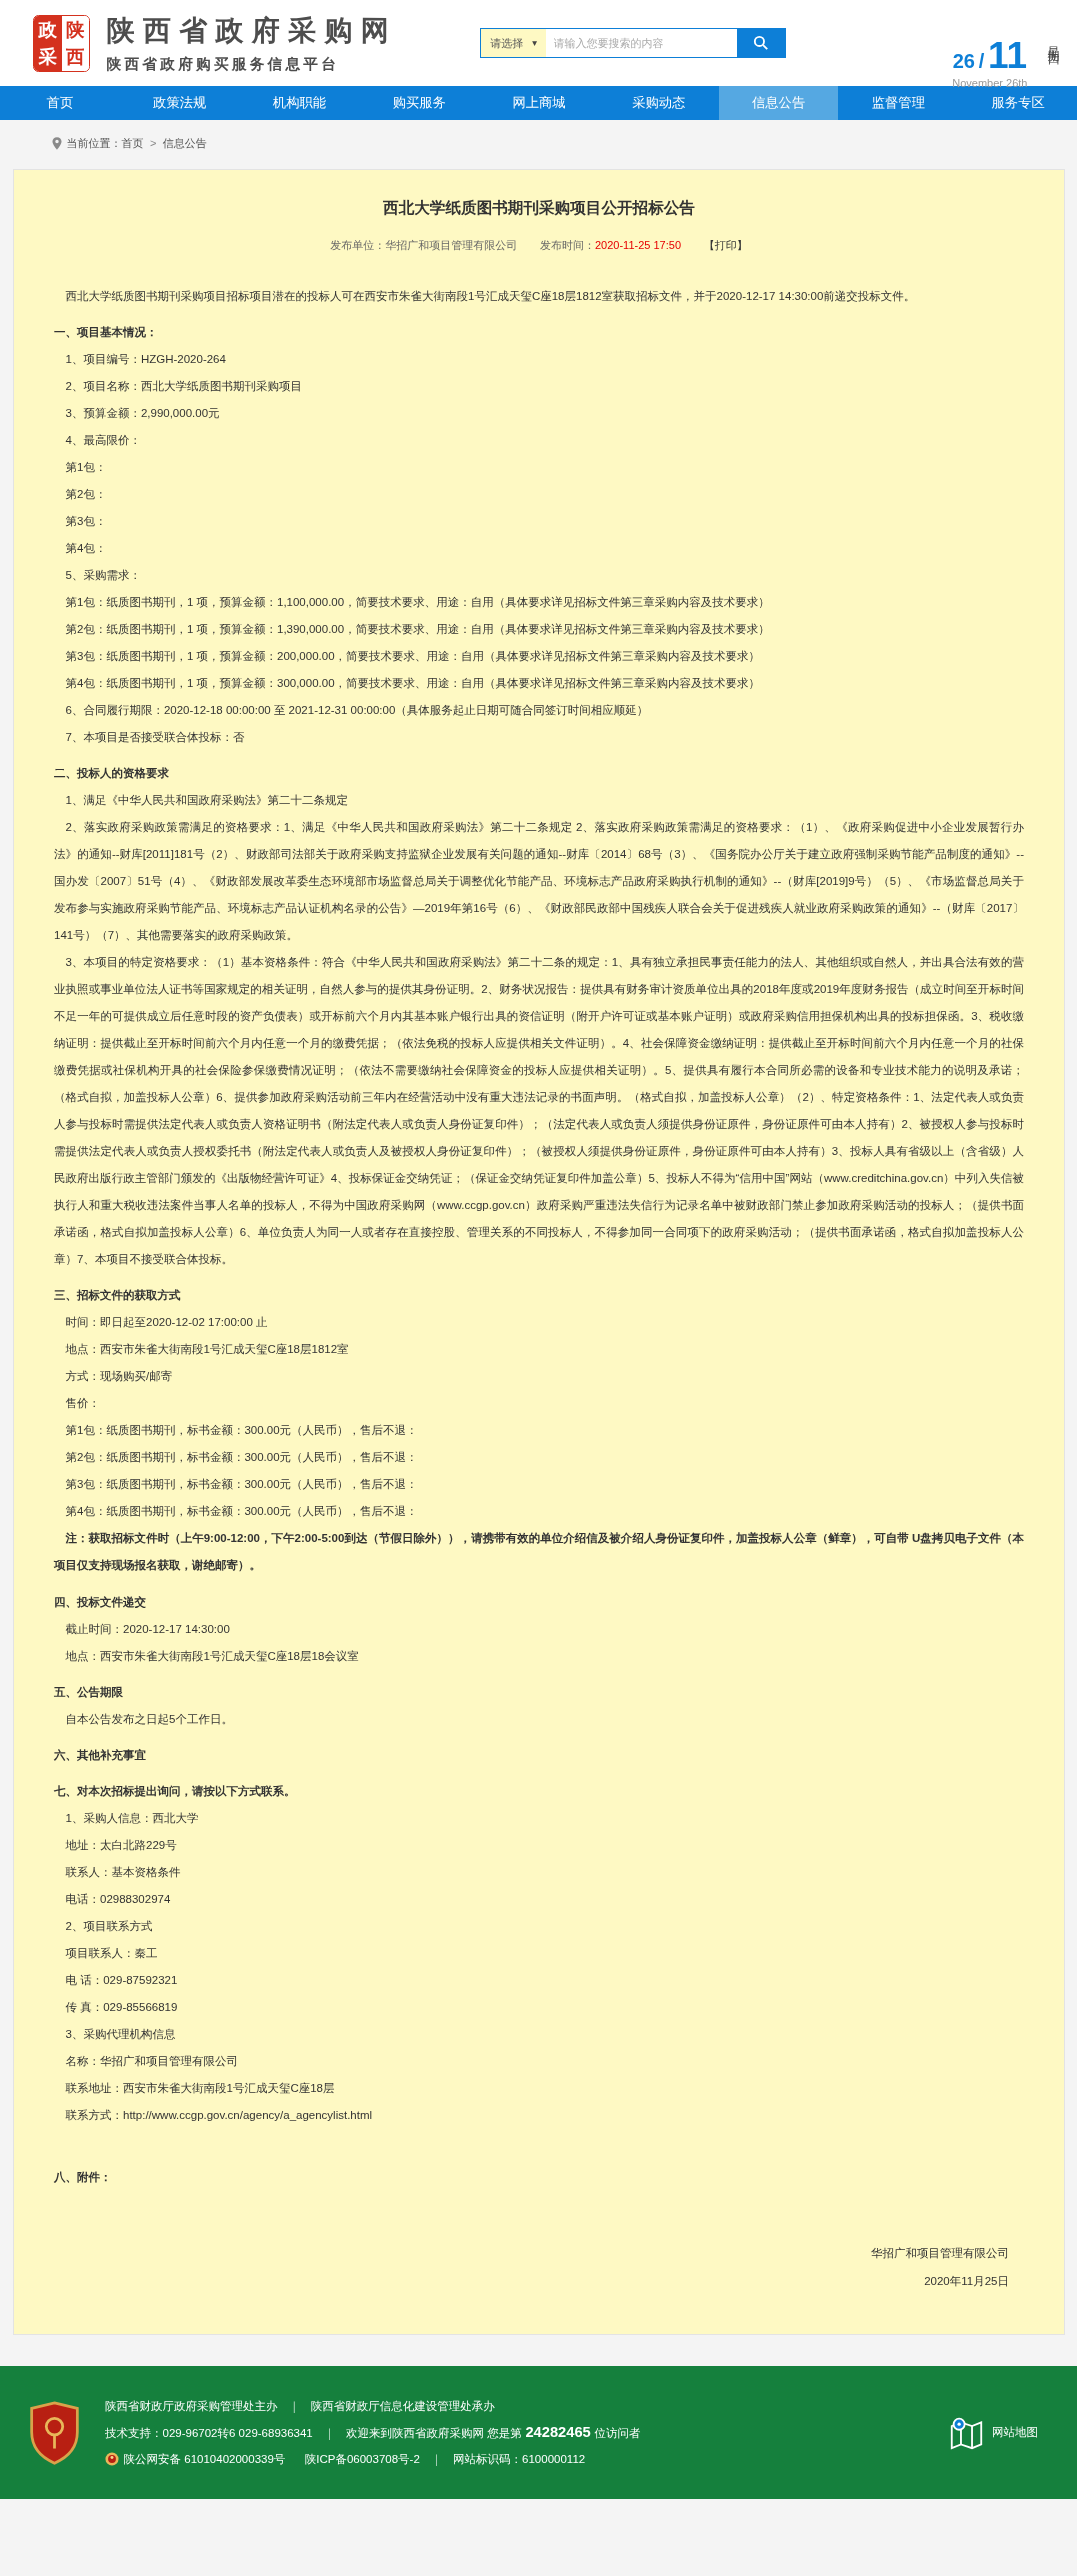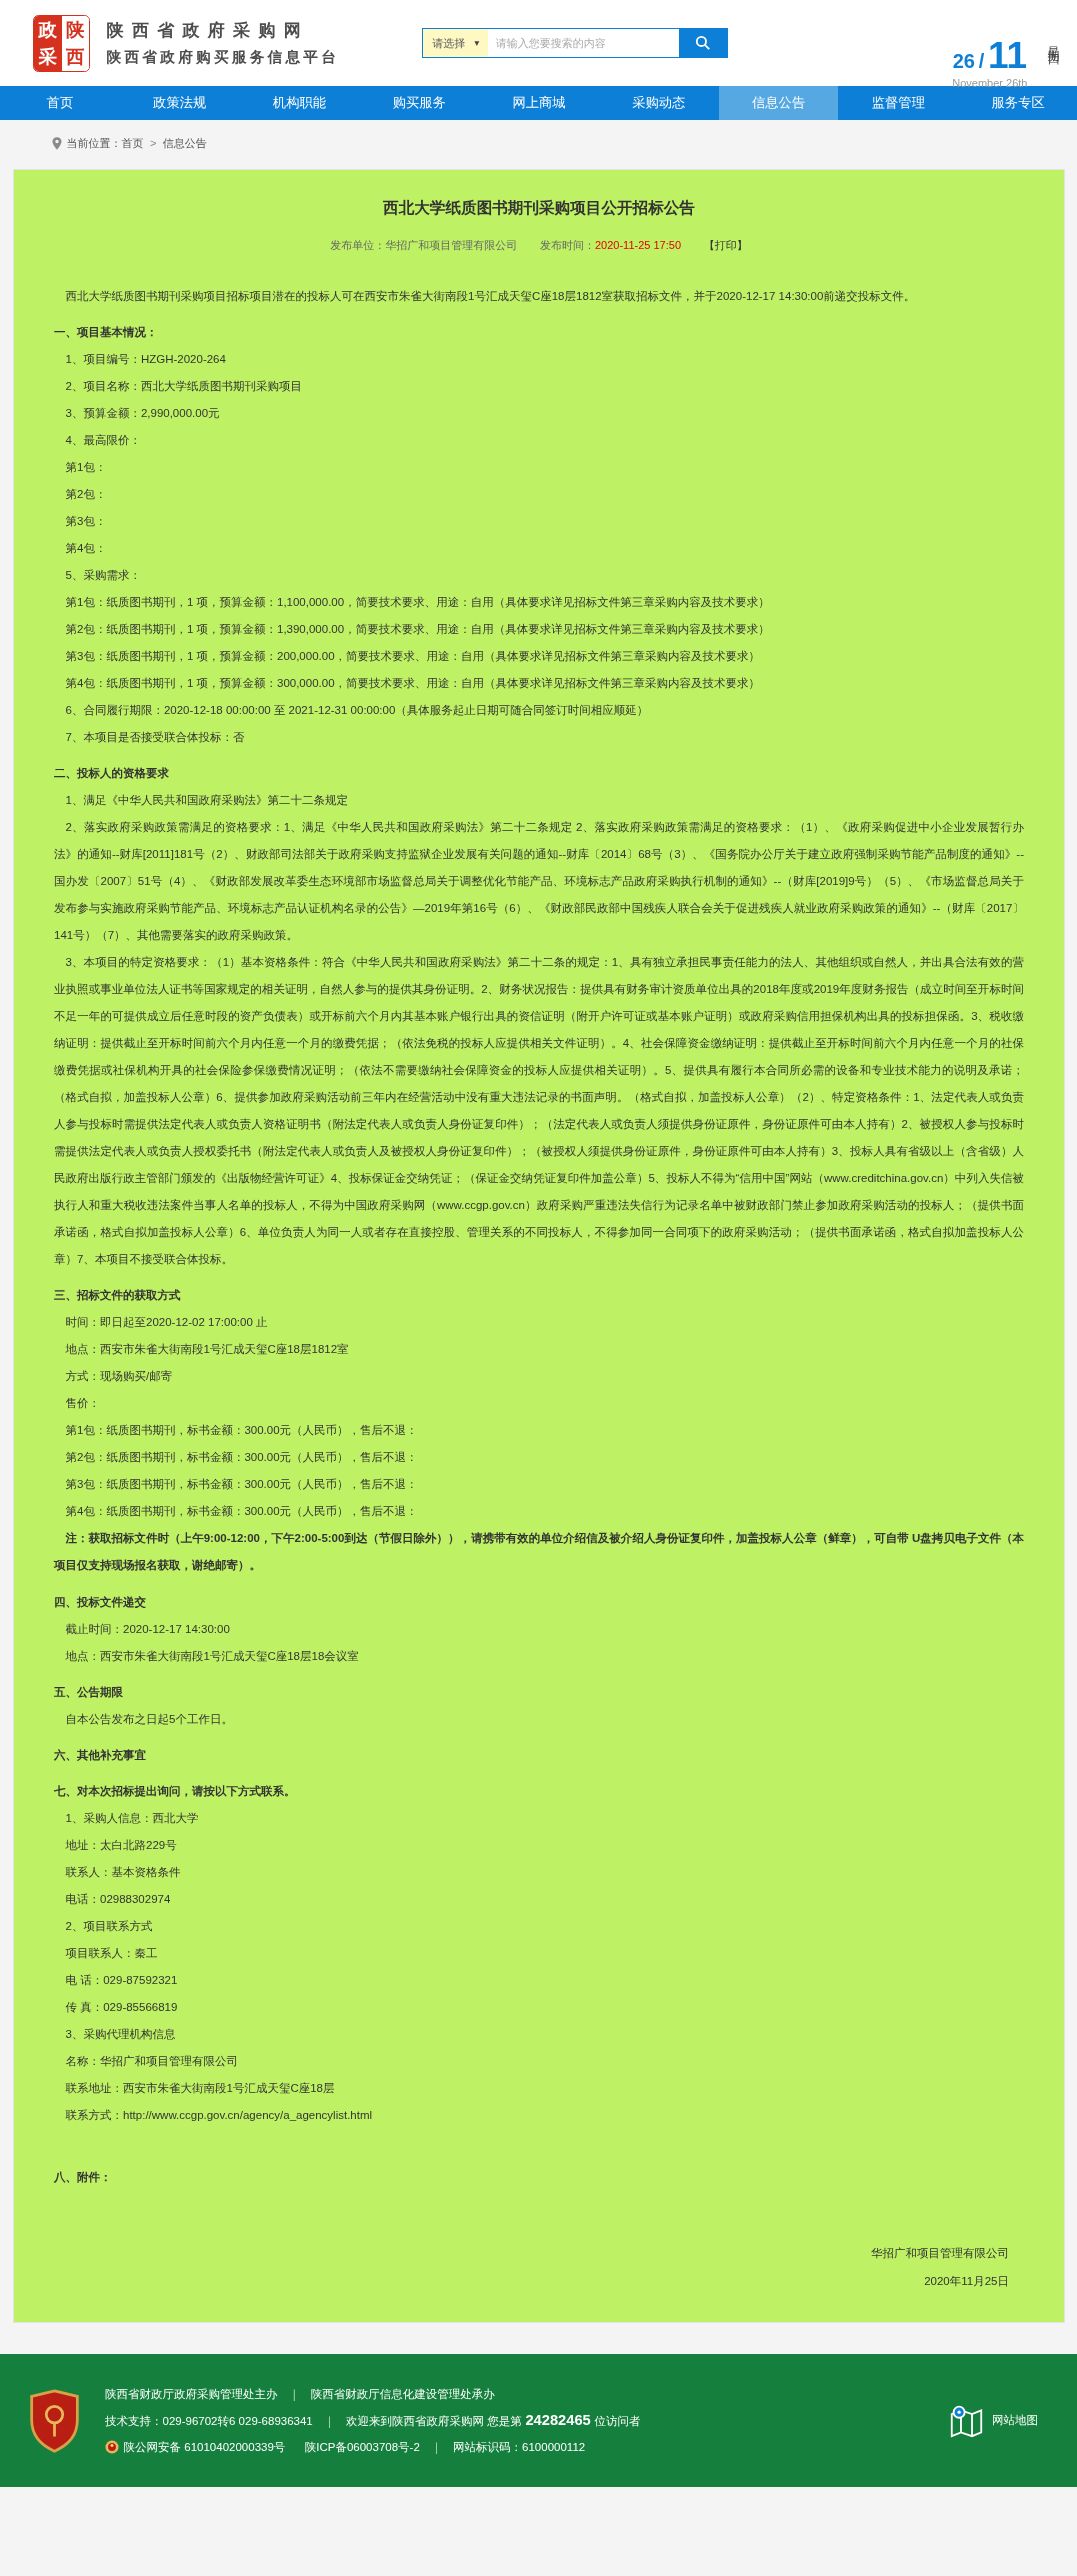--- a/index.html
+++ b/index.html
@@ -7,21 +7,21 @@
   .page { width:1078px; margin:0 auto; background:#f4f4f4; }
 
   
   .hdr { background:#fff; height:86px; display:flex; align-items:center; padding:0 13px 0 33px; }
   .logo { width:57px; height:57px; border:1.8px solid #d4311e; border-radius:5.5px; overflow:hidden;
           display:grid; grid-template-columns:1fr 1fr; grid-template-rows:1fr 1fr; flex:none; cursor:pointer; }
   .logo span { display:flex; align-items:center; justify-content:center; font-weight:bold; font-size:18.4px; }
   .logo .lr { background:#d4311e; color:#fff; }
   .logo .lw { background:#fff; color:#d4311e; }
   .site-names { margin-left:16.6px; }
-  .site-title { font-size:17px; font-weight:bold; color:#4d4d4d; letter-spacing:8.3px; }
+  .site-title { font-size:28px; font-weight:bold; color:#4d4d4d; letter-spacing:8.3px; }
   .site-subtitle { font-size:14.7px; font-weight:bold; color:#4d4d4d; letter-spacing:3.2px; margin-top:5.5px; }
   .search { margin-left:83px; display:flex; align-items:stretch; border:1.8px solid #0d7fd7; height:29.5px; width:306px; background:#fef9c3; }
   .search-select { display:flex; align-items:center; padding:0 7.4px 0 9.2px; font-size:11px; color:#555; cursor:pointer; flex:none; }
   .search-select .caret { margin-left:7.4px; font-size:8.3px; color:#444; }
   .search input { border:none; outline:none; flex:1; font-size:11px; color:#333; padding:0 7.4px; min-width:0; font-family:inherit; }
   .search input::placeholder { color:#aaa; }
   .search-btn { width:48px; background:#0d7fd7; border:none; cursor:pointer; display:flex; align-items:center; justify-content:center; flex:none; }
   .date-block { margin-left:auto; text-align:center;margin-top:40px; }
   .date-numbers { color:#0d7fd7; display:flex; align-items:flex-end; justify-content:center; }
   .date-numbers .d-day { font-size:20px; font-weight:bold; line-height:1; padding-bottom:2.8px; }
@@ -35,21 +35,21 @@
   .nav-item { flex:1; color:#fff; font-size:13.3px; text-align:center; line-height:34px; cursor:pointer; }
   .nav-item.active { background:#55a8e2; }
 
   
   .crumb { display:flex; align-items:center; padding:15.6px 0 18.4px 52px; font-size:11px; color:#555; }
   .crumb svg { margin-right:4.6px; }
   .crumb .sep { margin:0 6.4px; color:#888; }
   .crumb .lnk { cursor:pointer; }
 
   
-  .card { background:#bef264; border:0.9px solid #e3e3e3; margin:0 13px; padding-bottom:27px; }
+  .card { background:#fef9c3; border:0.9px solid #e3e3e3; margin:0 13px; padding-bottom:39px; }
   .art-title { text-align:center; font-size:15.6px; font-weight:bold; color:#333; padding-top:28px; }
   .pub-line { text-align:center; font-size:11px; color:#666; margin-top:19.3px; }
   .pub-line .gap { display:inline-block; width:16.6px; }
   .pub-time { color:#e60000; }
   .print-btn { color:#333; cursor:pointer; }
 
   .doc { padding:0 40px; color:#333; font-size:11.5px; margin-top:29.5px; }
   .ln { line-height:27px; text-indent:1em; text-align:justify; }
   .ln.h { font-weight:bold; text-indent:0; margin-top:9.2px; }
   .ln.h8 { font-weight:bold; text-indent:0; margin-top:35px; }

